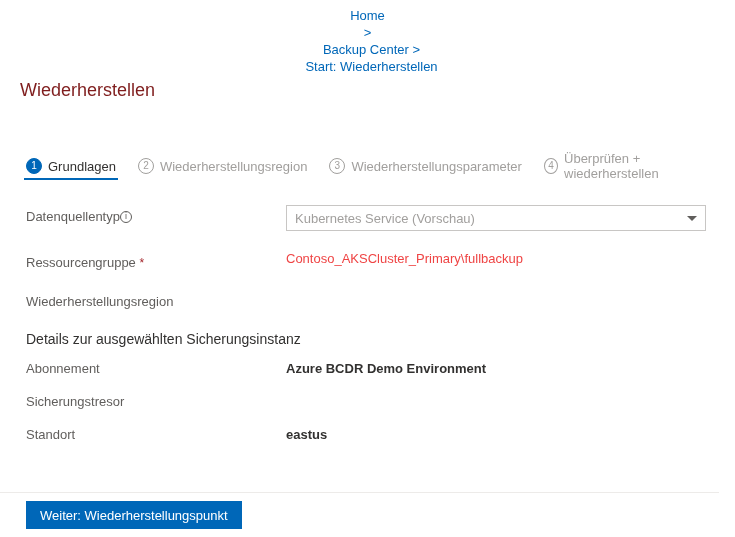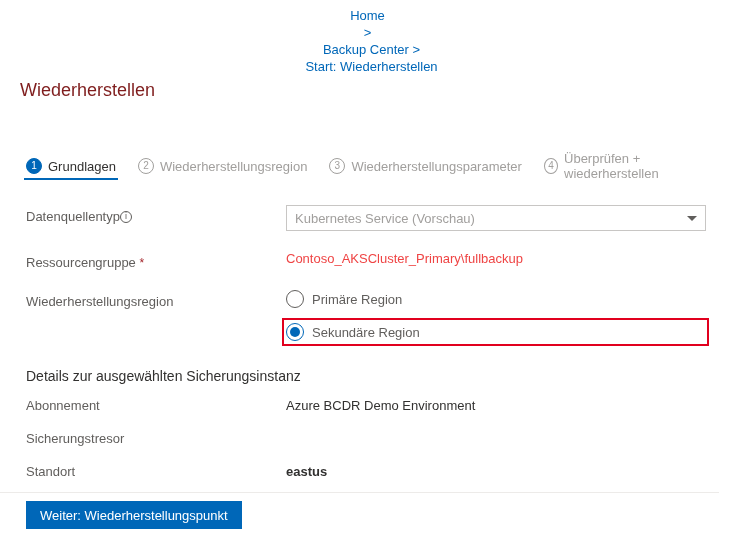--- a/index.html
+++ b/index.html
@@ -140,21 +140,21 @@
     display:inline-flex;
     margin-left:-4px;
     padding-left:2px;
   }
 
   .section-heading {
     font-size:14px; color:#323130; margin: 22px 0 14px 0;
   }
   .detail-row { display:flex; margin-bottom:18px; font-size:13px;}
   .detail-row .dl { width:260px; color:#605e5c;}
-  .detail-row .dv { color:#323130; font-weight:400;}
+  .detail-row .dv { color:#323130; font-weight:700;}
   .detail-row .dv.normal { font-weight:700;}
 
   
   .footer {
     position:absolute; left:0; right:16px; bottom:0;
     padding:8px 26px 8px 26px;
     border-top:1px solid #edebe9;
     background:#fff;
   }
   .btn-primary {
@@ -214,34 +214,20 @@
       <span>Ressourcengruppe</span>
       <span class="req-icon">*</span>
     </div>
     <div class="value" style="color:#ef4444;">Contoso_AKSCluster_Primary\fullbackup</div>
   </div>
 
   <div class="row">
     <div class="label">
       <span>Wiederherstellungsregion</span>
     </div>
-    <div class="value">
-      <div class="radio-group">
-        <label class="radio">
-          <span class="circle"></span>
-          <span>Primäre Region</span>
-        </label>
-        <span class="highlight-box">
-          <label class="radio selected">
-            <span class="circle"></span>
-            <span>Sekundäre Region</span>
-          </label>
-        </span>
-      </div>
-    </div>
   </div>
 
   <div class="section-heading">Details zur ausgewählten Sicherungsinstanz</div>
 
   <div class="detail-row">
     <div class="dl">Abonnement</div>
     <div class="dv">Azure BCDR Demo Environment</div>
   </div>
   <div class="detail-row">
     <div class="dl">Sicherungstresor</div>

